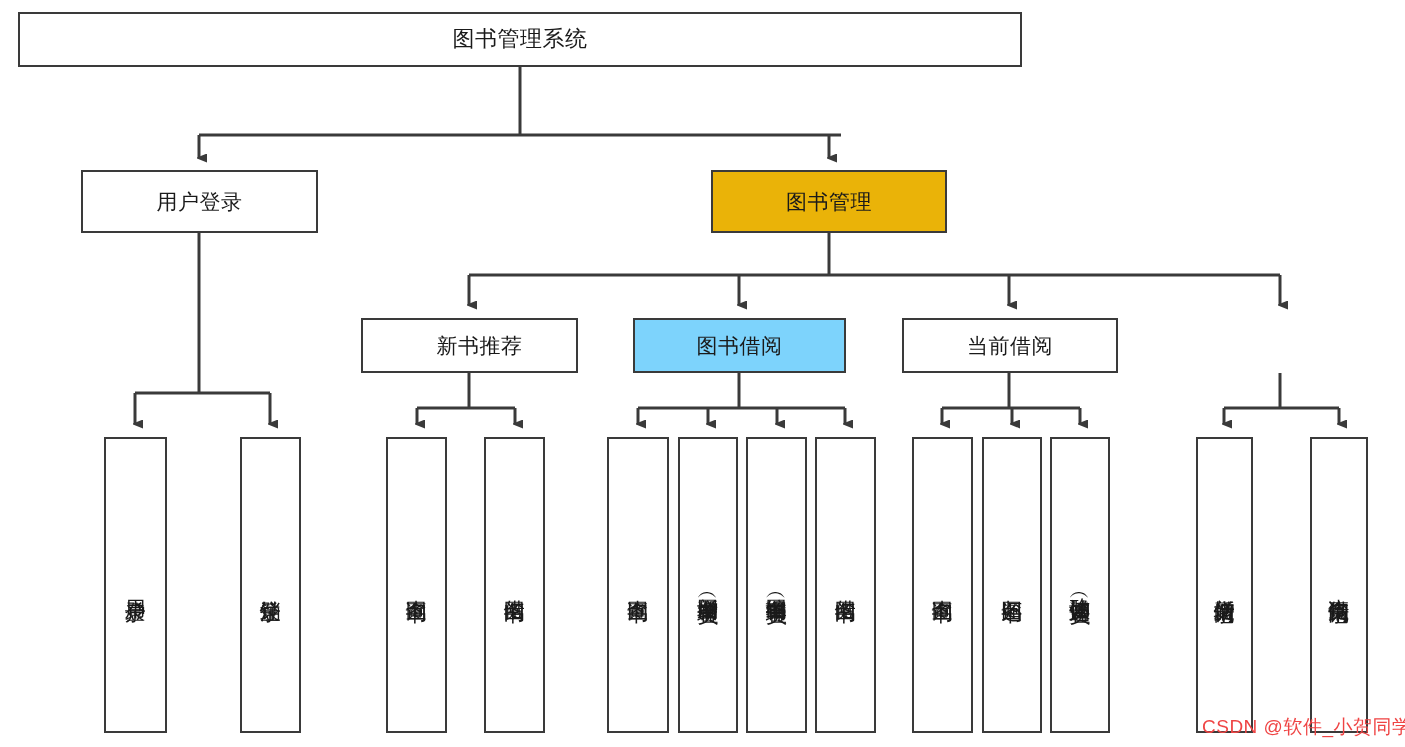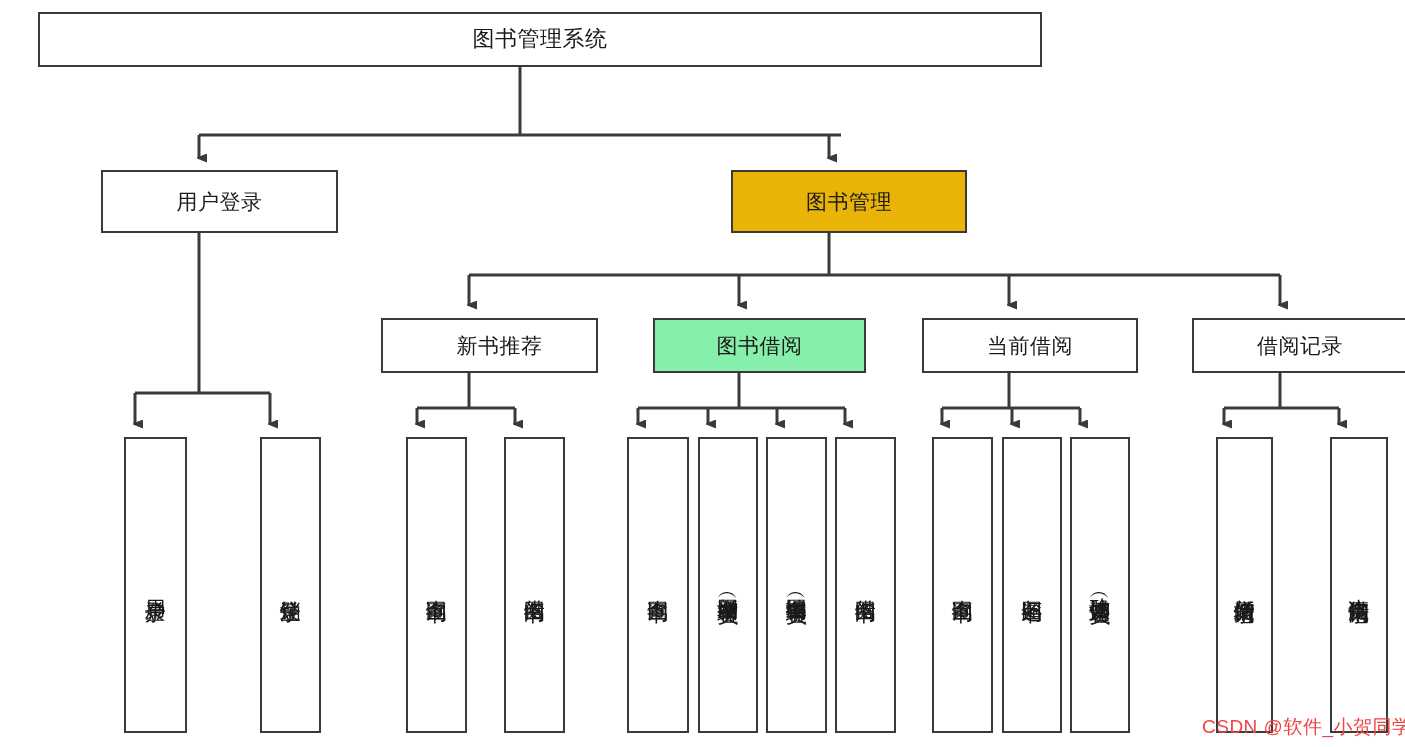--- a/index.html
+++ b/index.html
@@ -27,21 +27,20 @@
   }
   .node {
     position: absolute;
     box-sizing: border-box;
     border: 2px solid #3a3a3a;
     background: #ffffff;
     display: flex;
     align-items: center;
     justify-content: center;
     color: #1a1a1a;
-    margin-left: 20px;
   }
   .node.horiz .label {
     font-size: 21px;
     line-height: 1.2;
     letter-spacing: 0.5px;
     white-space: nowrap;
   }
   .node.vert {
     align-items: center;
     justify-content: center;
@@ -128,28 +127,25 @@
   <div class="node horiz" id="node-l2-0" style="left: 81px; top: 170px; width: 237px; height: 63px; border-color: rgb(58, 58, 58); background: rgb(255, 255, 255); color: rgb(26, 26, 26);">
     <span class="label">用户登录</span>
   </div>
   <div class="node horiz" id="node-l2-1" style="left: 711px; top: 170px; width: 236px; height: 63px; border-color: rgb(58, 58, 58); background: #eab308; color: rgb(26, 26, 26);">
     <span class="label">图书管理</span>
   </div>
 
   <div class="node horiz" id="node-l3-0" style="left: 361px; top: 318px; width: 217px; height: 55px; border-color: rgb(58, 58, 58); background: rgb(255, 255, 255); color: rgb(26, 26, 26); padding-left: 20px;">
     <span class="label">新书推荐</span>
   </div>
-  <div class="node horiz" id="node-l3-1" style="left: 633px; top: 318px; width: 213px; height: 55px; border-color: rgb(58, 58, 58); background: #86efac; color: rgb(26, 26, 26);">
+  <div class="node horiz" id="node-l3-1" style="left: 633px; top: 318px; width: 213px; height: 55px; border-color: rgb(58, 58, 58); background: #7dd3fc; color: rgb(26, 26, 26);">
     <span class="label">图书借阅</span>
   </div>
   <div class="node horiz" id="node-l3-2" style="left: 902px; top: 318px; width: 216px; height: 55px; border-color: rgb(58, 58, 58); background: rgb(255, 255, 255); color: rgb(26, 26, 26);">
     <span class="label">当前借阅</span>
-  </div>
-  <div class="node horiz" id="node-l3-3" style="left: 1172px; top: 318px; width: 216px; height: 55px; border-color: rgb(58, 58, 58); background: rgb(255, 255, 255); color: rgb(26, 26, 26);">
-    <span class="label">借阅记录</span>
   </div>
 
   <div class="node vert" id="node-leaf-0" style="left: 104px; top: 437px; width: 63px; height: 296px; border-color: rgb(58, 58, 58); background: rgb(255, 255, 255); color: rgb(26, 26, 26);">
     <span class="label">用户登录</span>
   </div>
   <div class="node vert" id="node-leaf-1" style="left: 240px; top: 437px; width: 61px; height: 296px; border-color: rgb(58, 58, 58); background: rgb(255, 255, 255); color: rgb(26, 26, 26);">
     <span class="label">注销登录</span>
   </div>
   <div class="node vert" id="node-leaf-2" style="left: 386px; top: 437px; width: 61px; height: 296px; border-color: rgb(58, 58, 58); background: rgb(255, 255, 255); color: rgb(26, 26, 26);">
     <span class="label">查询图书</span>

